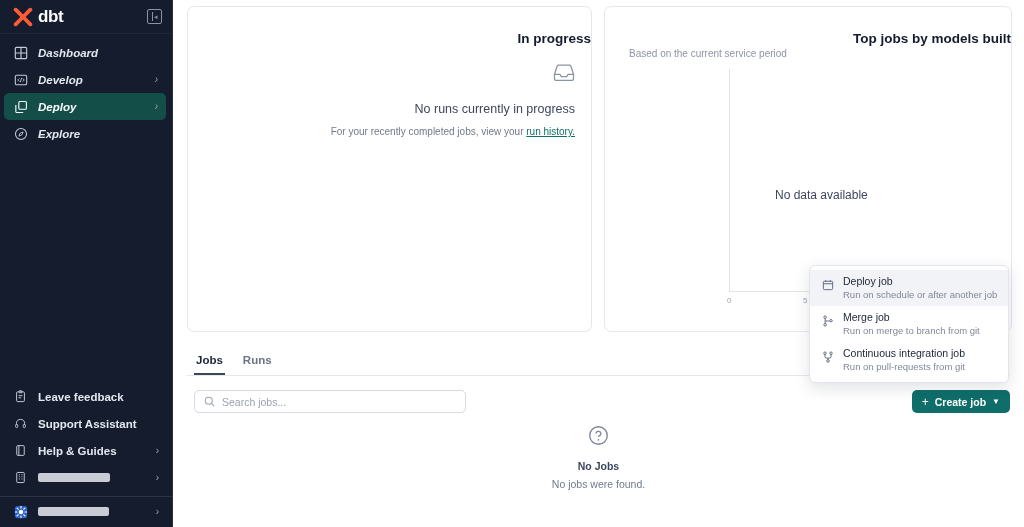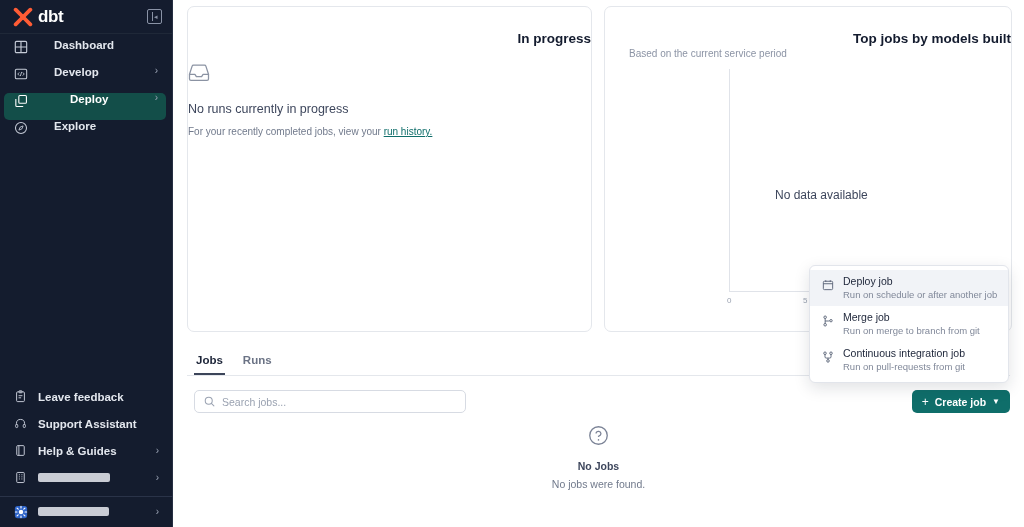--- a/index.html
+++ b/index.html
@@ -32,28 +32,28 @@
     width: 15px; height: 15px; border: 1.3px solid #8a93a6; border-radius: 2px;
     display: flex; align-items: center; justify-content: center;
     cursor: pointer;
   }
   .collapse-btn .bar { width: 1.3px; height: 9px; background: #8a93a6; margin-right:1px;}
   .collapse-btn .arw { font-size: 7px; color:#8a93a6; line-height:1; }
 
   .sb-nav { padding-top: 5px; }
   .sb-item {
     height: 27px; margin: 0 6px 0 4px; border-radius: 5px;
-    display: flex; align-items: flex-start; padding: 0 8px 0 9px;
-    cursor: pointer; gap: 26px;
+    display: flex; align-items: center; padding: 0 8px 0 9px;
+    cursor: pointer; gap: 10px; font-style: italic;
   }
   .sb-item.active { background: #134e49; }
   .sb-item .ico { width: 15px; height:15px; flex:0 0 15px; display:flex; align-items:center; justify-content:center; }
   .sb-item .ico svg { display:block; }
   .sb-label { color: #e3e7ee; font-size: 11.5px; font-weight: 600; flex: 1; white-space: nowrap; }
-  .sb-item.active .sb-label { color: #ffffff; margin-left: 16px; }
+  .sb-item.active .sb-label { color: #ffffff; }
   .chev { color: #9aa3b4; font-size: 10px; line-height:1; font-family:"Liberation Sans",sans-serif;}
 
   .sb-bottom { position: absolute; bottom: 0; left: 0; width: 173px; padding-bottom: 0; }
   .sb-item-b { height: 27px; display:flex; align-items:center; gap:10px; padding: 0 14px 0 13px; cursor:pointer; }
   .sb-item-b .ico { width:15px; height:15px; flex:0 0 15px; display:flex; align-items:center; justify-content:center;}
   .sb-item-b .lbl { color:#e3e7ee; font-size:11.5px; font-weight:600; flex:1; white-space:nowrap; }
   .redact { height: 9px; border-radius: 2px; background: #c9ccd4; display:inline-block; }
   .sb-divider { height:1px; background:#2a3348; margin: 5px 0 0 0; }
 
   
@@ -64,22 +64,22 @@
     background:#fff; border: 1px solid #e4e7ec; border-radius: 7px;
     height: 326px; position: relative;
   }
   .card-a { width: 405px; flex:0 0 405px; }
   .card-b { flex: 1; }
   .card-title { font-size: 13.5px; font-weight: bold; color: #131b2e; text-align: right; }
   .card-sub { font-size: 10px; color: #8c94a5; margin-top: 2px; }
   .card-pad { padding: 24px 0 0 24px; }
 
   .empty-center {
-    position:absolute; left:0; right:5px; top: 56px;
-    display:flex; flex-direction:column; align-items:flex-start;
+    position:absolute; left:0; right:16px; top: 56px;
+    display:flex; flex-direction:column; align-items:flex-end;
   }
   .inbox-ico { margin-bottom: 16px; }
   .empty-h { font-size: 12.5px; color: #3d465c; font-weight: 500; }
   .empty-p { font-size: 10px; color: #717a8c; margin-top: 10px; }
   .link { color: #0f6e6a; text-decoration: underline; cursor: pointer; }
 
   
   .chart-area { position:absolute; left:0; top:56px; right:0; bottom:0; }
   .axis-y { position:absolute; left:124px; top:6px; width:1px; height:222px; background:#e0e3e9; }
   .axis-x { position:absolute; left:124px; top:228px; height:1px; width:276px; background:#e0e3e9; }

